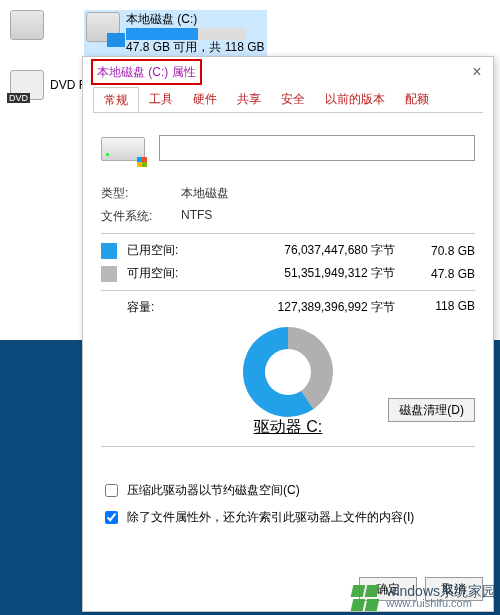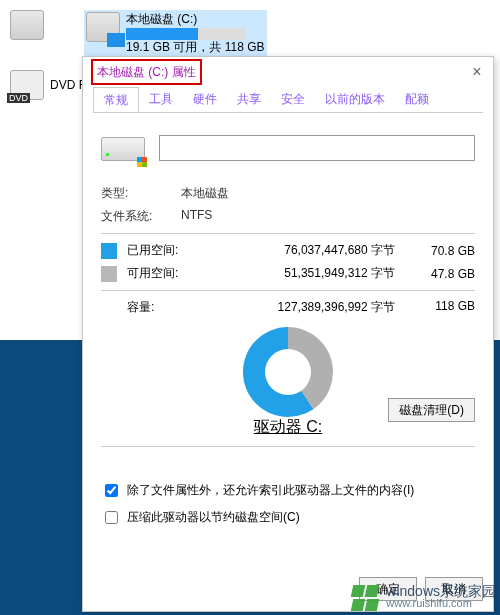--- a/index.html
+++ b/index.html
@@ -44,21 +44,21 @@
   }
   .title-red { border: 2px solid #d40000; padding:0 4px; line-height:22px; }
   .dlg-close {
     position:absolute; right:6px; top:6px; width:20px; height:20px;
     text-align:center; line-height:18px; color:#666; font-size:16px; cursor:pointer;
   }
   .tabs {
     display:flex; border-bottom:1px solid #ccc; margin:0 10px; height:26px;
     font-size:12px;
   }
-  .tab { padding:4px 10px 0 10px; color:#8b5cf6; cursor:pointer; }
+  .tab { padding:4px 10px 0 10px; color:#b91c1c; cursor:pointer; }
   .tab.active { border:1px solid #ccc; border-bottom:1px solid #fff; background:#fff; }
   .content { padding: 18px 18px 8px 18px; }
   .row1 { display:flex; align-items:center; gap:14px; margin-bottom:20px;}
   .disk-icon {
     width:44px; height:34px; position:relative;
   }
   .disk-icon .body { width:44px; height:24px; background:linear-gradient(#f5f5f5,#d4d4d4); border:1px solid #aaa; position:absolute; top:6px; border-radius:2px;}
   .disk-icon .led { width:3px; height:3px; background:#3cf03c; position:absolute; left:5px; top:22px;}
   .disk-icon .flag { width:10px; height:10px; position:absolute; right:-2px; bottom:-2px;
     background:
@@ -131,21 +131,21 @@
   <div class="drive">
     <div class="drive-icon"></div>
   </div>
   <div class="drive selected">
     <div class="drive-icon win"></div>
     <div class="drive-info">
       <div>本地磁盘 (C:)</div>
       <div class="bar">
           <div class="bar-fill" style="width:60%"></div>
         </div>
-      <div>19.1 GB 可用，共 118 GB</div>
+      <div>47.8 GB 可用，共 118 GB</div>
     </div>
   </div>
 </div>
 
 <div class="dvd-row">
   <div class="dvd-icon">
     <span class="dvd-tag">DVD</span>
   </div>
   <span>DVD RW</span>
 </div>
@@ -211,26 +211,26 @@
     <div class="donut-area">
       <div class="donut"></div>
       <div class="drvlabel">驱动器 C:</div>
       <button class="cleanup-btn">磁盘清理(D)</button>
     </div>
 
     <div class="hr" style="margin-top:24px"></div>
 
     <div class="checks">
       <label class="chk">
+        <input type="checkbox" style="">
+        <span>压缩此驱动器以节约磁盘空间(C)</span>
+      </label>
+      <label class="chk">
         <input type="checkbox" checked="" style="">
         <span>除了文件属性外，还允许索引此驱动器上文件的内容(I)</span>
-      </label>
-      <label class="chk">
-        <input type="checkbox" style="">
-        <span>压缩此驱动器以节约磁盘空间(C)</span>
       </label>
     </div>
   </div>
 
   <div class="dlg-btns">
     <button class="btn">确定</button>
     <button class="btn">取消</button>
   </div>
 </div>
 

